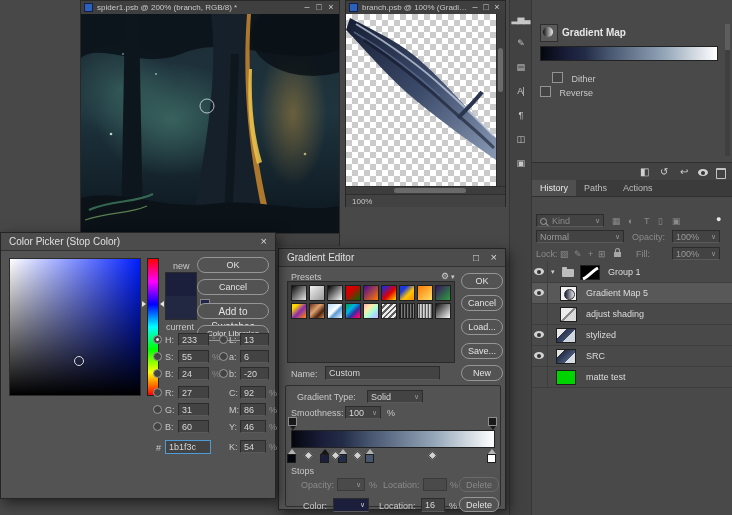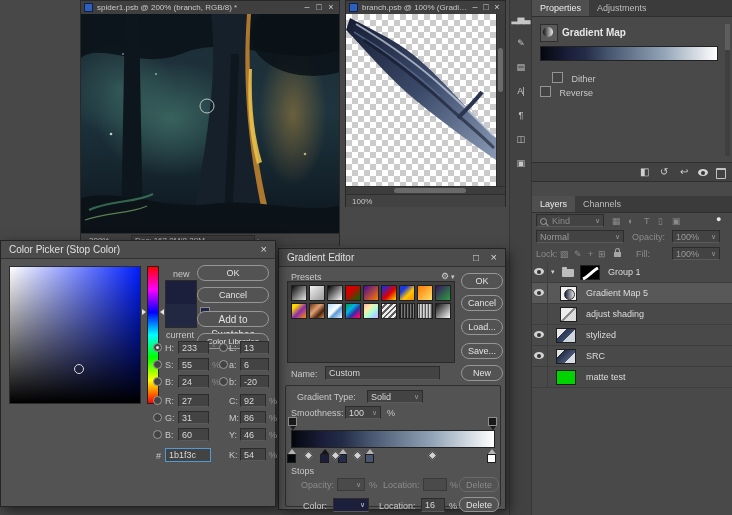--- a/index.html
+++ b/index.html
@@ -172,24 +172,20 @@
   <span class="dicon">✎</span>
   <span class="dicon">▤</span>
   <span class="dicon">A|</span>
   <span class="dicon">¶</span>
   <span class="dicon">◫</span>
   <span class="dicon">▣</span>
 </div>
 
 <div class="rpanel">
 
-  <div class="tabbar" style="top:0;height:16px">
-    <span class="tab active">Properties</span>
-    <span class="tab">Adjustments</span>
-  </div>
   <div style="position:absolute;left:8px;top:24px;width:16px;height:16px;background:#5a5a5a;border:1px solid #2e2e2e">
     <span style="position:absolute;left:2px;top:2px;width:10px;height:10px;border-radius:50%;background:linear-gradient(90deg,#111,#eee)"></span>
   </div>
   <span class="lbl" style="left:30px;top:27px;font-weight:bold;color:#e6e6e6;font-size:10px">Gradient Map</span>
   <div class="gradbar" style="left: 8px; top: 46px; width: 178px; height: 15px; background: linear-gradient(90deg, rgb(5, 7, 14) 0%, rgb(27, 31, 60) 16%, rgb(35, 44, 71) 25%, rgb(70, 84, 110) 38%, rgb(147, 165, 184) 70%, rgb(255, 255, 255) 100%);"></div>
   <div style="position:absolute;right:2px;top:24px;width:5px;height:132px;background:#3f3f3f">
     <div style="position:absolute;left:0;top:0;width:5px;height:26px;background:#5d5d5d"></div>
   </div>
   <div style="position:absolute;left:20px;top:68px">
     <span class="cb"></span>
@@ -201,25 +197,26 @@
   </div>
 
   <div style="position:absolute;left:0;top:162px;width:200px;height:18px;background:#424242;border-top:1px solid #2f2f2f;border-bottom:1px solid #2f2f2f">
     <span style="position:absolute;left:108px;top:3px;font-size:10px;color:#cfcfcf">◧</span>
     <span style="position:absolute;left:128px;top:3px;font-size:10px;color:#cfcfcf">↺</span>
     <span style="position:absolute;left:148px;top:3px;font-size:10px;color:#cfcfcf">↩</span>
     <span class="eye" style="left:166px;top:6px"></span>
     <span class="ico-trash" style="left:184px;top:5px"></span>
   </div>
 
-
-  <div class="tabbar" style="top:196px;height:16px">
-    <span class="tab active">Layers</span>
-    <span class="tab">Channels</span>
-  </div>
+  <div class="tabbar" style="top:180px;height:16px">
+    <span class="tab active">History</span>
+    <span class="tab">Paths</span>
+    <span class="tab">Actions</span>
+  </div>
+
 
   <div class="fieldbox" style="left:4px;top:214px;width:68px;height:13px">
     <span class="ico-search" style="left:3px;top:3px"></span>
     <span class="dim" style="margin-left:12px">Kind</span>
     <span class="dd">∨</span>
   </div>
   <span class="lbl dim" style="left:80px;top:215px">▦</span>
   <span class="lbl dim" style="left:96px;top:215px">◐</span>
   <span class="lbl dim" style="left:112px;top:215px">T</span>
   <span class="lbl dim" style="left:126px;top:215px">▯</span>
@@ -289,21 +286,21 @@
     <div class="thumb" style="left:24px;width:20px;background:linear-gradient(135deg,#e0e4da 25%,#222c44 25%,#4a5878 65%,#d8dde4 65%)"></div>
     <span class="lname" style="left:54px">SRC</span>
   </div>
   <div class="lrow" style="top:367px">
     <div class="eyecell"></div>
     <div class="thumb" style="left: 24px; width: 20px; background: rgb(0, 212, 0);"></div>
     <span class="lname" style="left:54px">matte test</span>
   </div>
 </div>
 
-<div class="dlg" style="left:0;top:240px;width:276px;height:267px;z-index:30">
+<div class="dlg" style="left:0;top:232px;width:276px;height:267px;z-index:30">
   <div class="dlg-title">
     <span>Color Picker (Stop Color)</span>
     <span style="position:absolute;right:8px;top:0;font-size:11px;color:#d8d8d8">×</span>
   </div>
 
   <div style="position:absolute;left:8px;top:25px;width:132px;height:138px;border:1px solid #2b2b2b;box-sizing:border-box;
        background:linear-gradient(to top,#000,rgba(0,0,0,0)),linear-gradient(to right,#fff,hsl(233,100%,50%))">
     <span style="position:absolute;left:64px;top:97px;width:8px;height:8px;border:1px solid #e0e0e0;border-radius:50%;box-shadow:0 0 1px #000"></span>
   </div>
 

